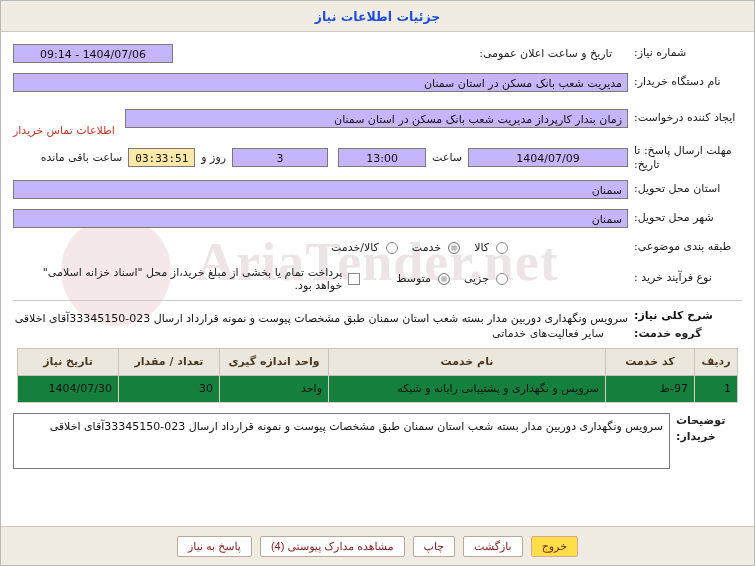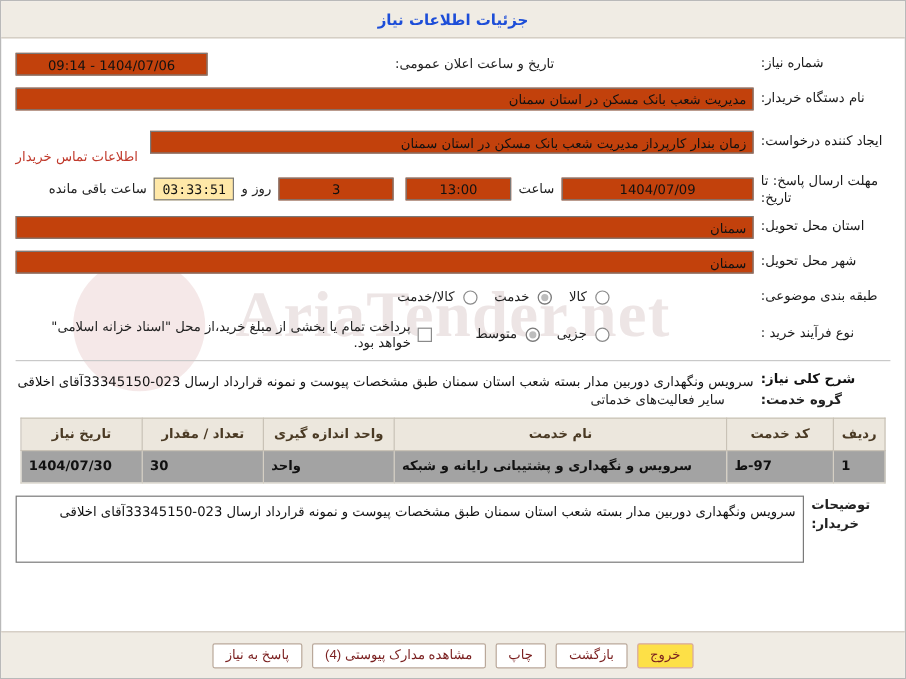--- a/index.html
+++ b/index.html
@@ -78,21 +78,21 @@
     width: 108px;
     text-align: left;
     padding-left: 6px;
     color: #1a1a1a;
     font-size: 11px;
     flex: 0 0 auto;
     line-height: 1.3;
   }
   .fld {
     border: 1px solid #7a7a7a;
-    background: #c2410c;
+    background: #c4b5fd;
     height: 19px;
     line-height: 19px;
     padding: 0 5px;
     font-size: 11px;
     box-sizing: border-box;
     text-align: center;
     color: #111;
     overflow: hidden;
     white-space: nowrap;
   }
@@ -204,24 +204,23 @@
     font-weight: bold;
     color: #4a3a24;
     height: 22px;
     padding: 2px 4px;
     text-align: center;
   }
   table.tbl td {
     border: 1px solid #d5cfc4;
     height: 22px;
     padding: 2px 6px;
-    text-align: left;
-    background: #a3a3a3;
-    color: #111;
-    font-weight: bold;
+    text-align: right;
+    background: #15803d;
+    color: #111;
   }
   
   .remarks-row { display: flex; align-items: flex-start; margin-top: 10px; }
   .remarks-lbl {
     width: 66px;
     flex: 0 0 auto;
     text-align: left;
     padding-left: 6px;
     font-weight: bold;
     font-size: 11px;
@@ -277,21 +276,21 @@
   </div>
 
   <div class="wm-circle"></div>
   <div class="watermark">AriaTender.net</div>
 
   <div class="content">
 
     <div class="row">
       <div class="lbl">شماره نیاز:</div>
       <div class="gap"></div>
-      <div class="inline-lbl" style="flex:1 1 auto;text-align:center;">تاریخ و ساعت اعلان عمومی:</div>
+      <div class="inline-lbl" style="flex:1 1 auto;text-align:right;">تاریخ و ساعت اعلان عمومی:</div>
       <div class="fld" style="width:160px">1404/07/06 - 09:14</div>
     </div>
 
     <div class="row">
       <div class="lbl">نام دستگاه خریدار:</div>
       <div class="fld wide right">مدیریت شعب بانک مسکن در استان سمنان</div>
     </div>
 
     <div class="row">
       <div class="lbl">ایجاد کننده درخواست:</div>

